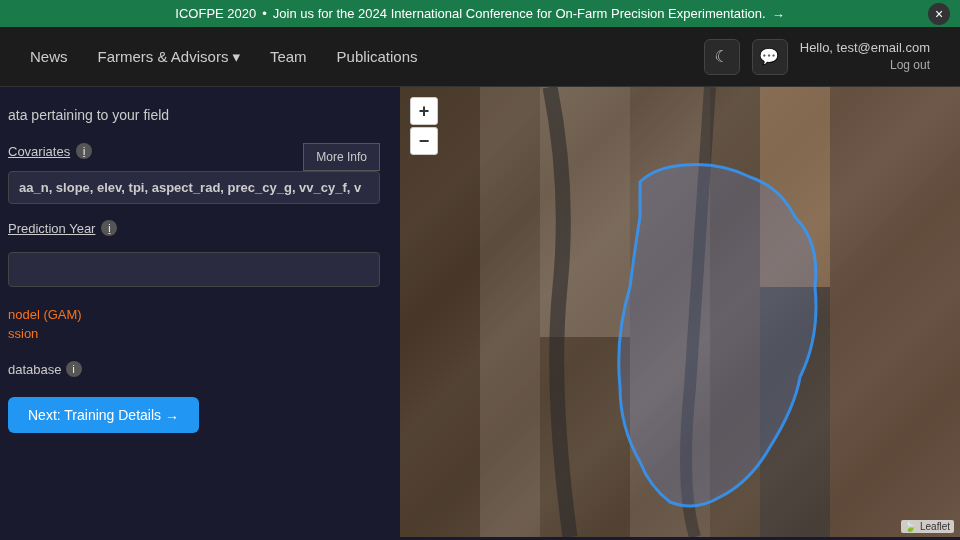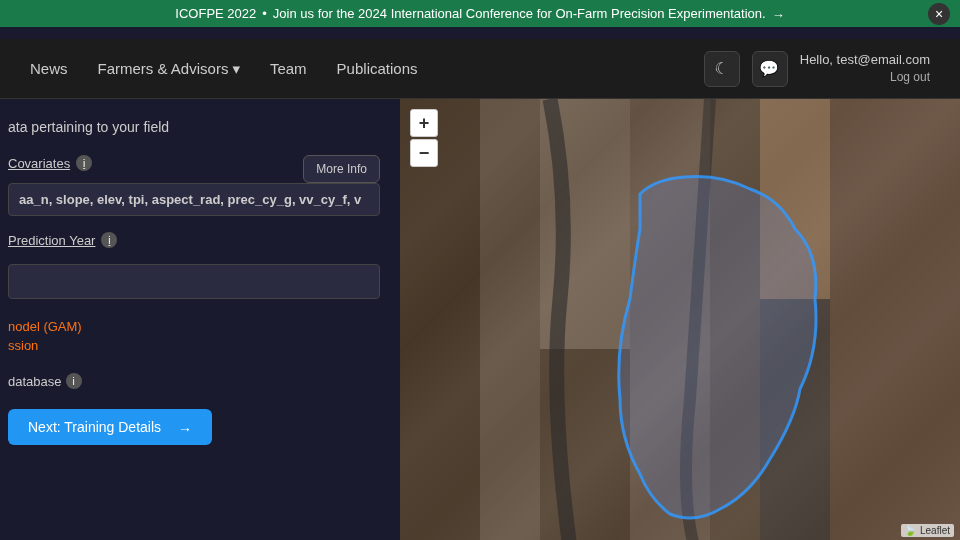--- a/index.html
+++ b/index.html
@@ -39,21 +39,20 @@
 
     
     #navbar {
       background: #1c1c1c;
       display: flex;
       align-items: center;
       justify-content: space-between;
       padding: 0 30px;
       height: 60px;
       border-bottom: 1px solid #333;
-      margin-top: 12px;
     }
     #navbar .nav-links {
       display: flex;
       align-items: center;
       gap: 30px;
     }
     #navbar .nav-link {
       color: #ccc;
       text-decoration: none;
       font-size: 15px;
@@ -154,21 +153,21 @@
 
     .form-row {
       display: flex;
       gap: 10px;
       align-items: flex-start;
     }
 
     .more-info-btn {
       background: #2a2a40;
       border: 1px solid #555;
-      border-radius: 6px;
+      border-radius: 0;
       color: #ccc;
       padding: 6px 12px;
       font-size: 12px;
       cursor: pointer;
       white-space: nowrap;
     }
 
     .blank-input {
       width: 100%;
       background: #2a2a40;
@@ -203,21 +202,21 @@
       margin-top: 20px;
       background: #2196f3;
       border: none;
       border-radius: 6px;
       color: white;
       padding: 10px 20px;
       font-size: 14px;
       cursor: pointer;
       display: flex;
       align-items: center;
-      gap: 17px;
+      gap: 4px;
     }
 
     
     #map-area {
       flex: 1;
       position: relative;
       overflow: hidden;
       background: #4a4a4a;
     }
 
@@ -240,21 +239,21 @@
       cursor: pointer;
       display: flex;
       align-items: center;
       justify-content: center;
       color: #333;
       font-weight: bold;
     }
 
     .leaflet-attribution {
       position: absolute;
-      bottom: 12px;
+      bottom: 4px;
       right: 6px;
       font-size: 10px;
       color: #333;
       background: rgba(255,255,255,0.7);
       padding: 1px 4px;
       border-radius: 2px;
       margin-top: 47px;
     }
 
     
@@ -270,21 +269,21 @@
       position: absolute;
       inset: 0;
       width: 100%;
       height: 100%;
     }
   </style>
 </head>
 <body>
 
 <div id="banner">
-  <span class="banner-text">ICOFPE 2022</span>
+  <span class="banner-text">ICOFPE 2020</span>
   <span> • </span>
   <span>Join us for the 2024 International Conference for On-Farm Precision Experimentation.</span>
   <span>→</span>
   <button class="close-btn">×</button>
 </div>
 
 <div id="navbar">
   <div class="nav-links">
     <span class="nav-link">News</span>
     <span class="nav-link">

